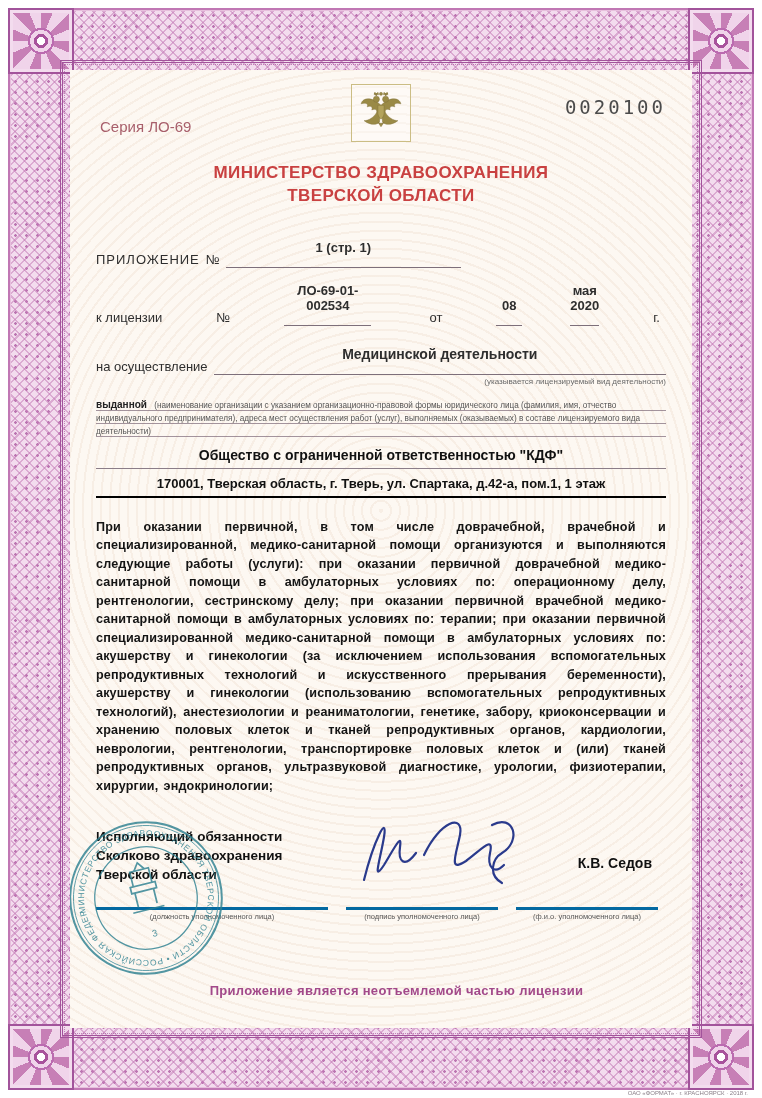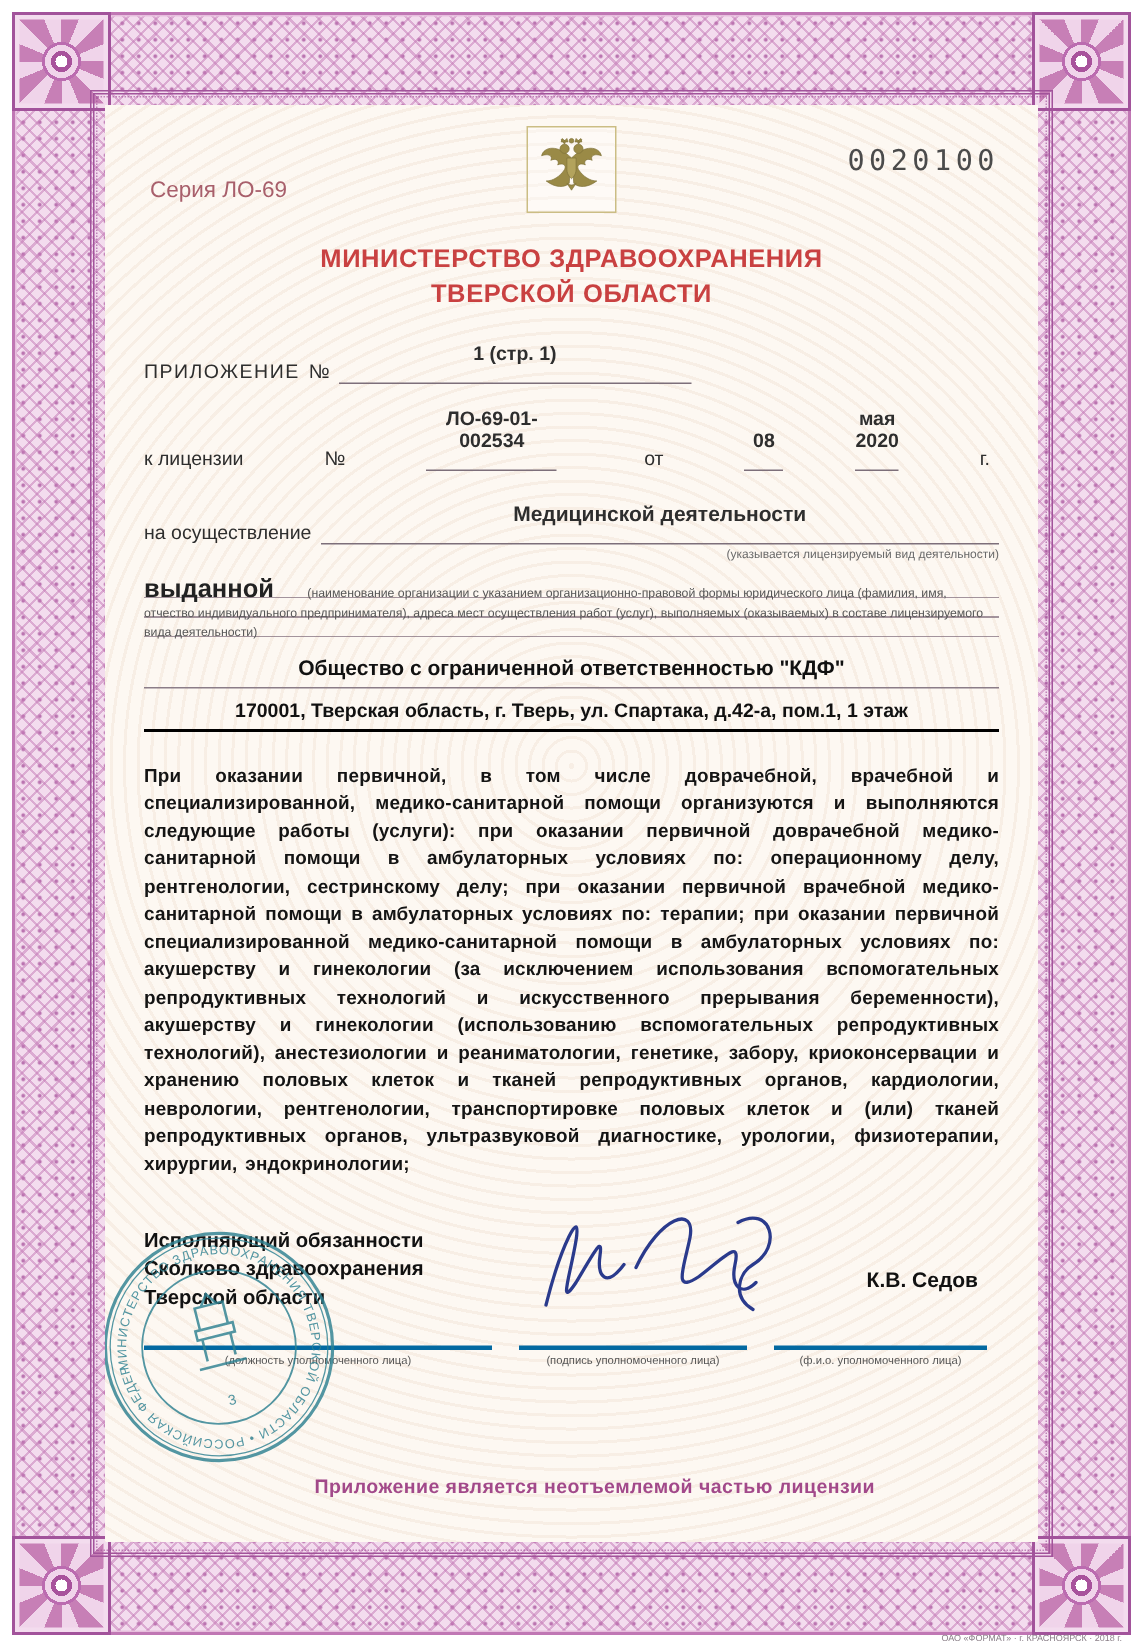--- a/index.html
+++ b/index.html
@@ -42,32 +42,32 @@
   .title{text-align:center;font-weight:bold;font-size:17px;line-height:1.35;
     letter-spacing:.4px;color:var(--title-red,#c94141);margin-top:2px;}
 
   
   .row{display:flex;align-items:flex-end;font-size:13px;color:#2e2e2e;}
   .lbl{white-space:nowrap;padding:0 6px 1px 0;}
   .lbl.caps{letter-spacing:1px;}
   .fill{border-bottom:1px solid #7d6f7a;text-align:center;font-weight:bold;font-size:13px;padding-bottom:12px;}
   .w235{width:235px;} .w70{width:70px;} .grow{flex:1;}
   .spacer{flex:1;}
-  .row1{margin-top:20px;} .row2{margin-top:15px;gap:48px;} .row3{margin-top:20px;}
+  .row1{margin-top:32px;} .row2{margin-top:15px;gap:48px;} .row3{margin-top:20px;}
   .row3 .fill{font-size:14px;}
   .caption-row{display:flex;font-size:8px;color:#6a6a6a;margin-top:2px;}
   .caption-row .pad{width:120px;}
   .caption-row .cap-text{flex:1;text-align:right;}
 
   .ruled17{background-image:repeating-linear-gradient(to bottom, rgba(0,0,0,0) 0 16px, rgba(125,105,120,.75) 16px 17px);}
   .exception{margin:10px 0 0 0;font-size:12px;line-height:17px;text-align:center;color:#303030;padding:0 2px;}
 
   .issued{margin:12px 0 0 0;font-size:8.2px;line-height:13px;color:#555;text-align:left;
     background-image:repeating-linear-gradient(to bottom, rgba(0,0,0,0) 0 12px, rgba(125,105,120,.7) 12px 13px);}
-  .issued b{font-size:17px;color:#222;margin-right:20px;}
+  .issued b{font-size:10px;color:#222;margin-right:5px;}
 
   .org-name{margin-top:9px;text-align:center;font-weight:bold;font-size:14px;color:#111;
     border-bottom:1px solid #8b7d88;padding-bottom:5px;}
   .org-address{text-align:center;font-weight:bold;font-size:13px;color:#111;
     border-bottom:2px solid #000000;padding:7px 0 5px;}
 
   .works{margin-top:20px;font-weight:bold;font-size:12.6px;line-height:18.5px;
     text-align:justify;color:#141414;letter-spacing:.15px;word-spacing:1.5px;}
 
   

